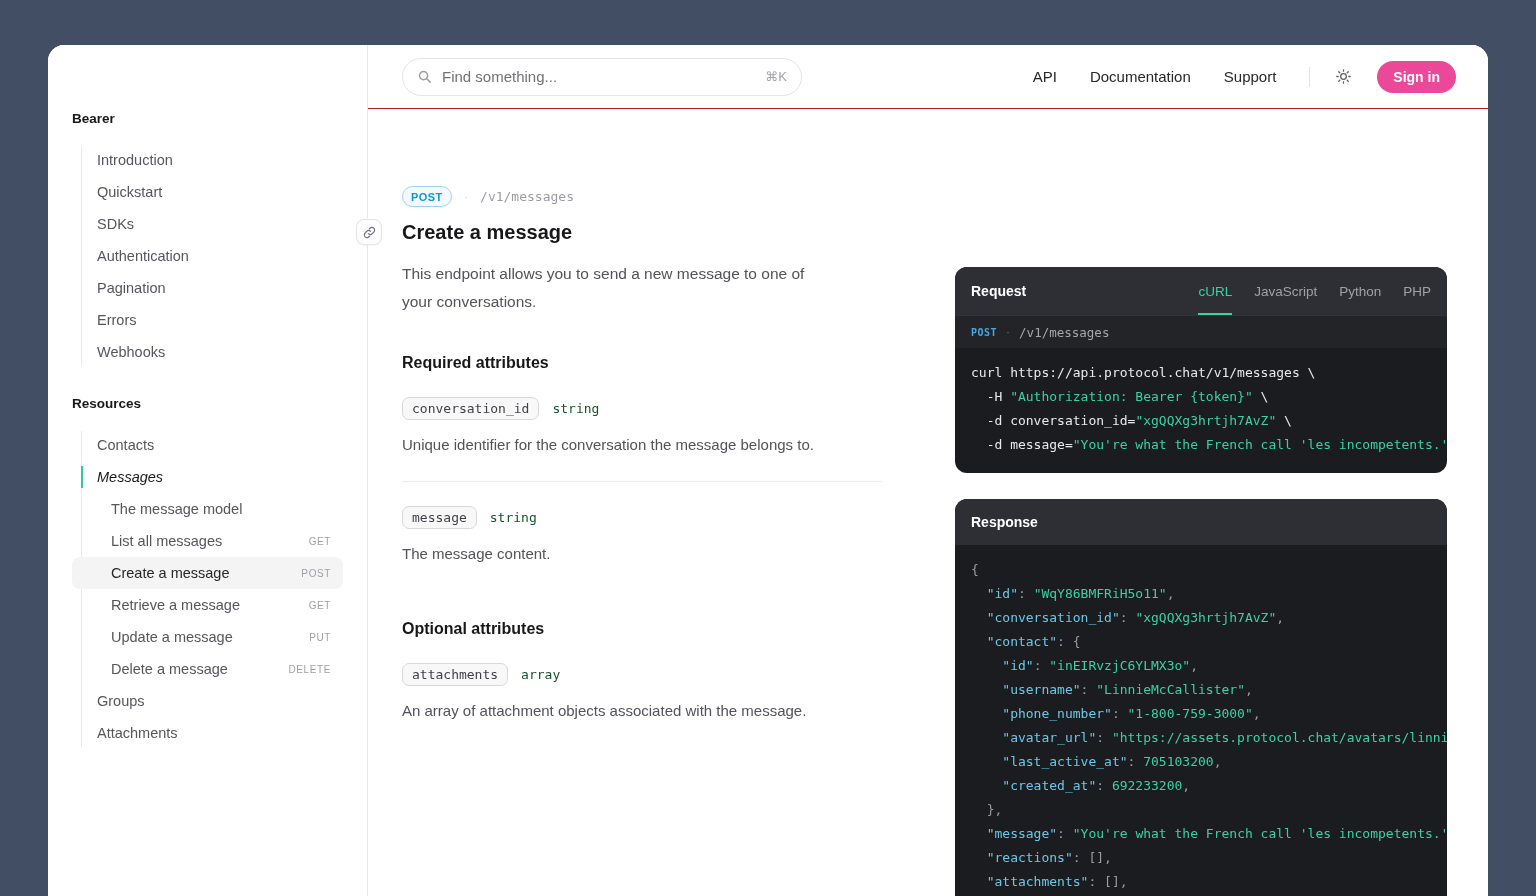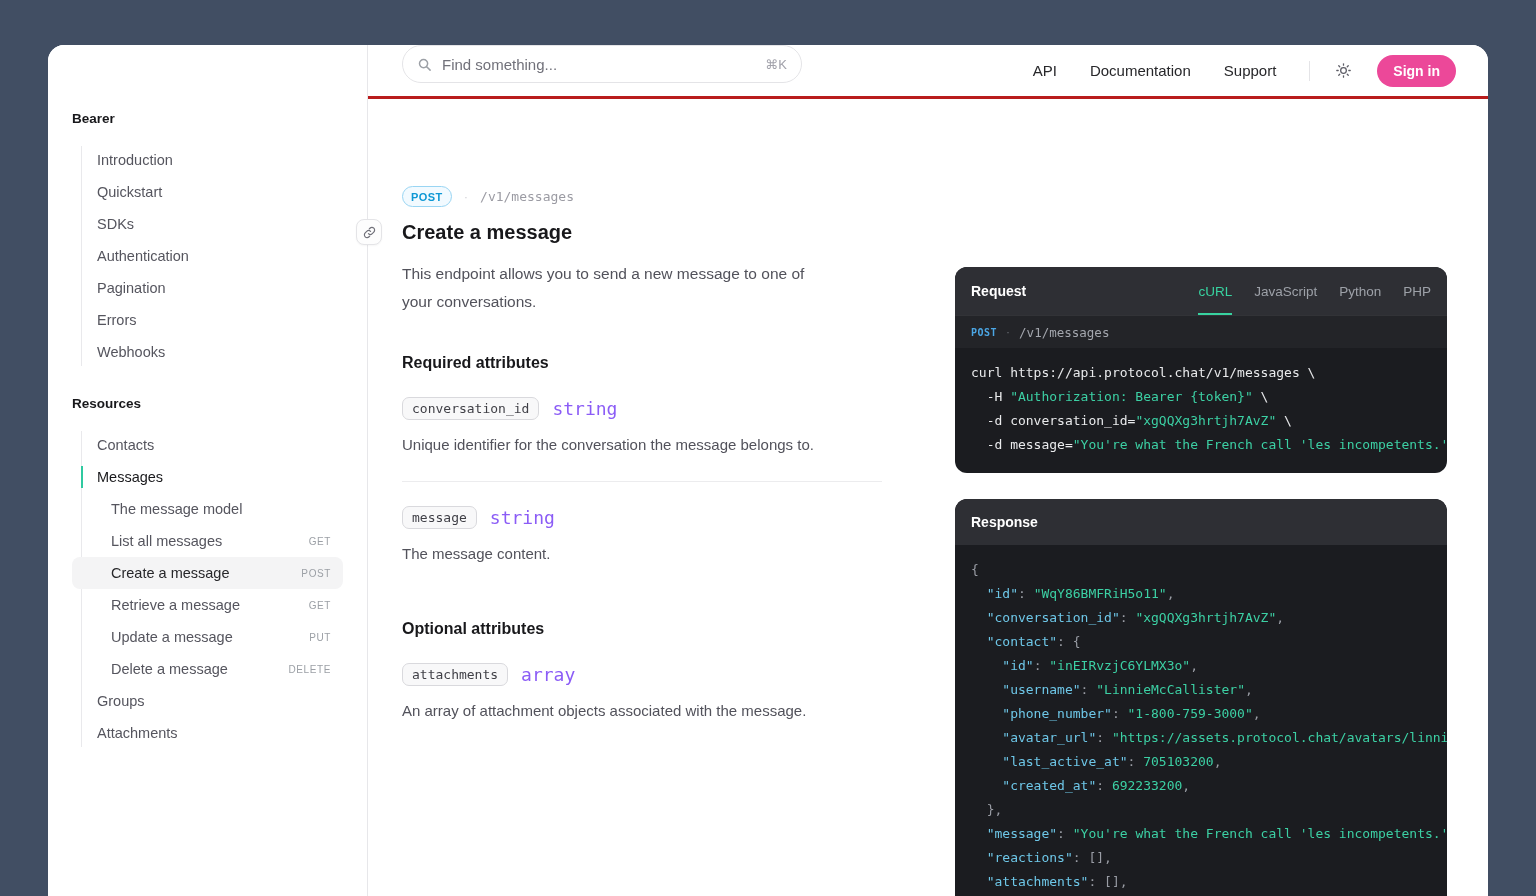--- a/index.html
+++ b/index.html
@@ -19,30 +19,30 @@
   .section-title { margin:0 0 0 24px; font-size:13.5px; font-weight:700; color:#18181b; }
   .section-title.first { margin-top:66px; }
   .section-title.later { margin-top:28px; }
   .nav-list { position:relative; margin:18px 24px 0 24px; }
   .nav-list::before { content:""; position:absolute; left:9px; top:2px; bottom:2px;
                       width:1px; background:#e9e9ec; }
   .srow { position:relative; height:32px; display:flex; align-items:center;
           padding-left:25px; font-size:14.5px; color:#55555e; border-radius:8px;
           cursor:pointer; }
   .srow.sub { padding-left:39px; }
-  .srow.active-parent { color:#18181b; }
+  .srow.active-parent { color:#18181b;font-style:italic; }
   .srow.active-parent::before { content:""; position:absolute; left:9px; top:5px;
           bottom:5px; width:2px; background:#2fc9a0; z-index:1; }
   .srow.current { background:#f4f4f5; color:#27272a; }
   .srow .method { margin-left:auto; padding-right:12px; font-size:10px; font-weight:500;
           letter-spacing:.06em; color:#9ca0a6; }
 
   
-  .header { position:absolute; left:320px; right:0; top:0; height:54px;
-            border-bottom:3px solid #b91c1c; display:flex; 
+  .header { position:absolute; left:320px; right:0; top:0; height:64px;
+            border-bottom:1px solid #b91c1c; display:flex; align-items:center;
             background:#fff; z-index:1; }
   .search-pill { margin-left:34px; width:400px; height:38px; border:1px solid #e4e4e7;
             border-radius:19px; display:flex; align-items:center; gap:10px;
             padding:0 14px; background:#fff; }
   .search-pill svg { color:#9ca0a6; flex:0 0 auto; }
   .search-input { border:none; outline:none; flex:1; font-size:15px; color:#3f3f46;
             font-family:"Liberation Sans",sans-serif; background:transparent; }
   .search-input::placeholder { color:#71717a; }
   .kbd { font-size:13px; color:#a1a1aa; }
   .hnav { margin-left:auto; display:flex; align-items:center; }
@@ -70,21 +70,21 @@
   .endpoint { font-size:13px; color:#9b9ba3; }
   .doc h1 { margin-top:14px; font-size:20px; font-weight:700; color:#18181b; }
   .lede { margin-top:16px; font-size:15.5px; line-height:28px; color:#52525b; max-width:432px; }
   .attr-heading { font-size:16px; font-weight:700; color:#18181b; }
   .attr-heading.req { margin-top:38px; }
   .attr-heading.opt { margin-top:54px; }
   .attr-list { margin-top:25px; }
   .attr-row { display:flex; align-items:center; gap:13px; }
   .attr-name { font-family:"DejaVu Sans Mono",monospace; font-size:13px; color:#3f3f46;
             background:#f8f8f9; border:1px solid #d9d9dd; border-radius:7px; padding:3px 9px; }
-  .attr-type { font-family:"DejaVu Sans Mono",monospace; font-size:18px; color:#8b5cf6; }
+  .attr-type { font-family:"DejaVu Sans Mono",monospace; font-size:13px; color:#14532d; }
   .attr-desc { margin-top:13px; font-size:15px; color:#52525b; line-height:24px; }
   .attr-divider { border:none; border-top:1px solid #ececee; margin:24px 0; }
 
   
   .panels { position:absolute; left:907px; top:222px; width:492px; }
   .panel { border-radius:12px; overflow:hidden; background:#1b1c20; }
   .panel + .panel { margin-top:26px; }
   .panel-header { background:#2e2f34; display:flex; align-items:center; padding:0 16px; height:48px; }
   .panel-header.slim { height:46px; }
   .panel-title { color:#fff; font-size:14px; font-weight:700; }

